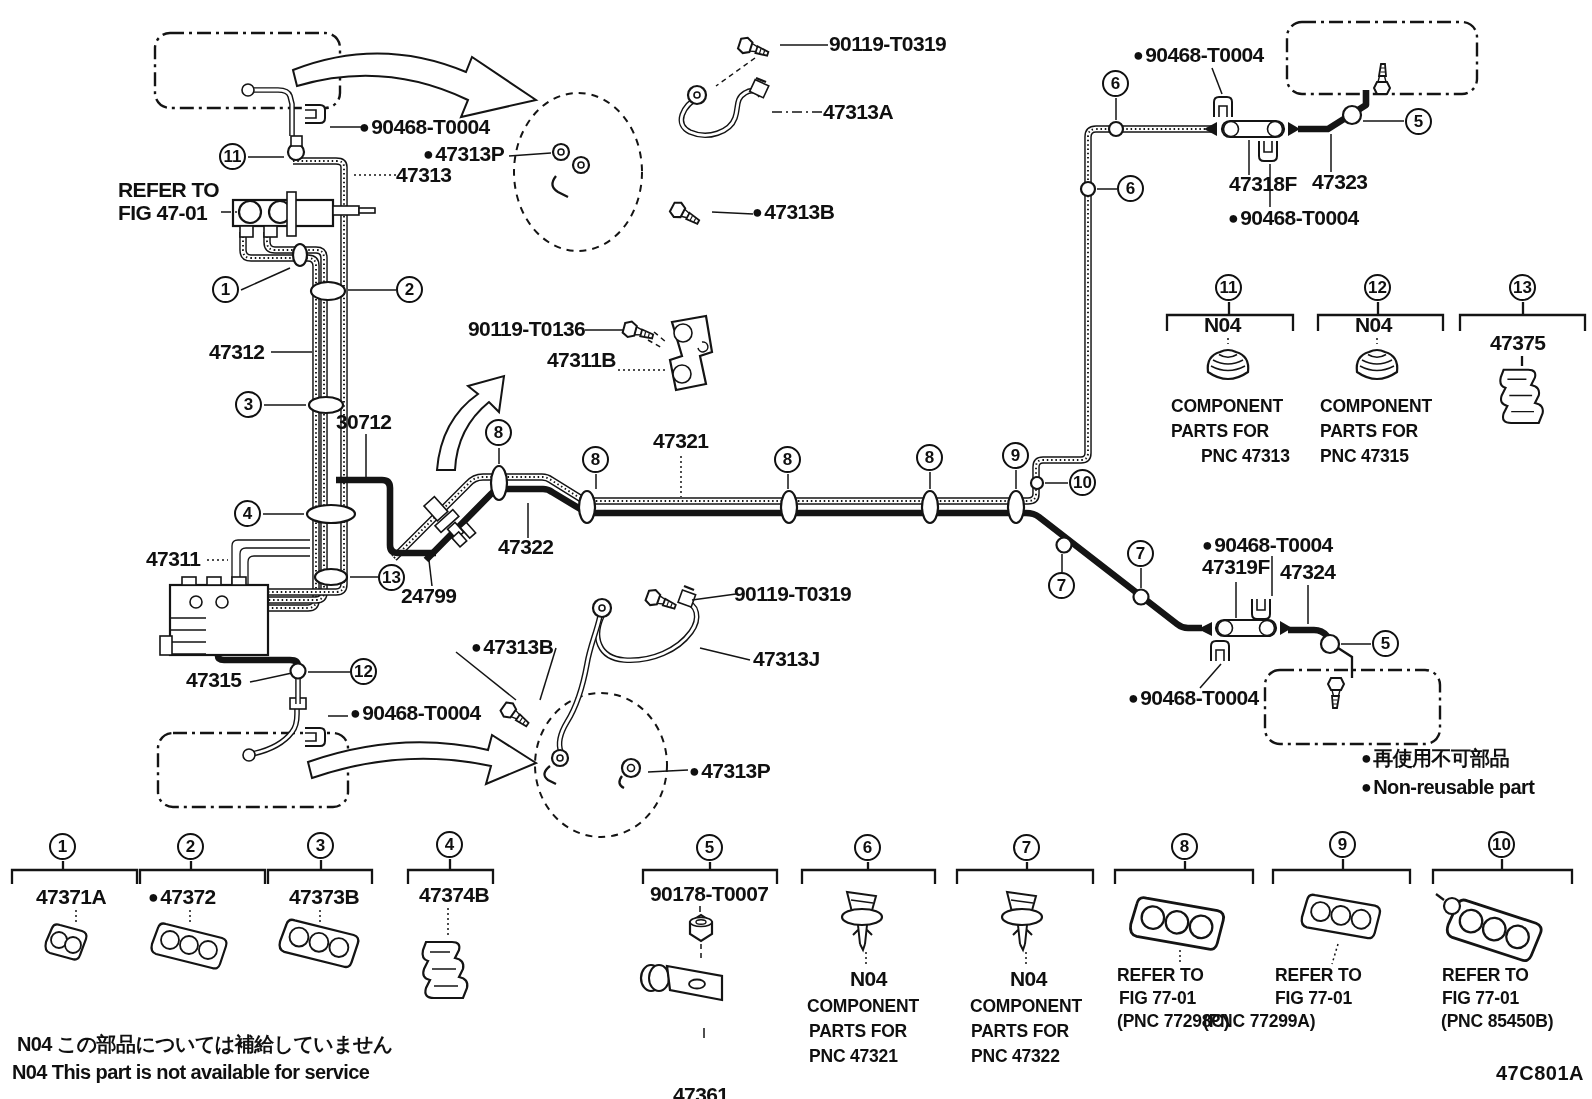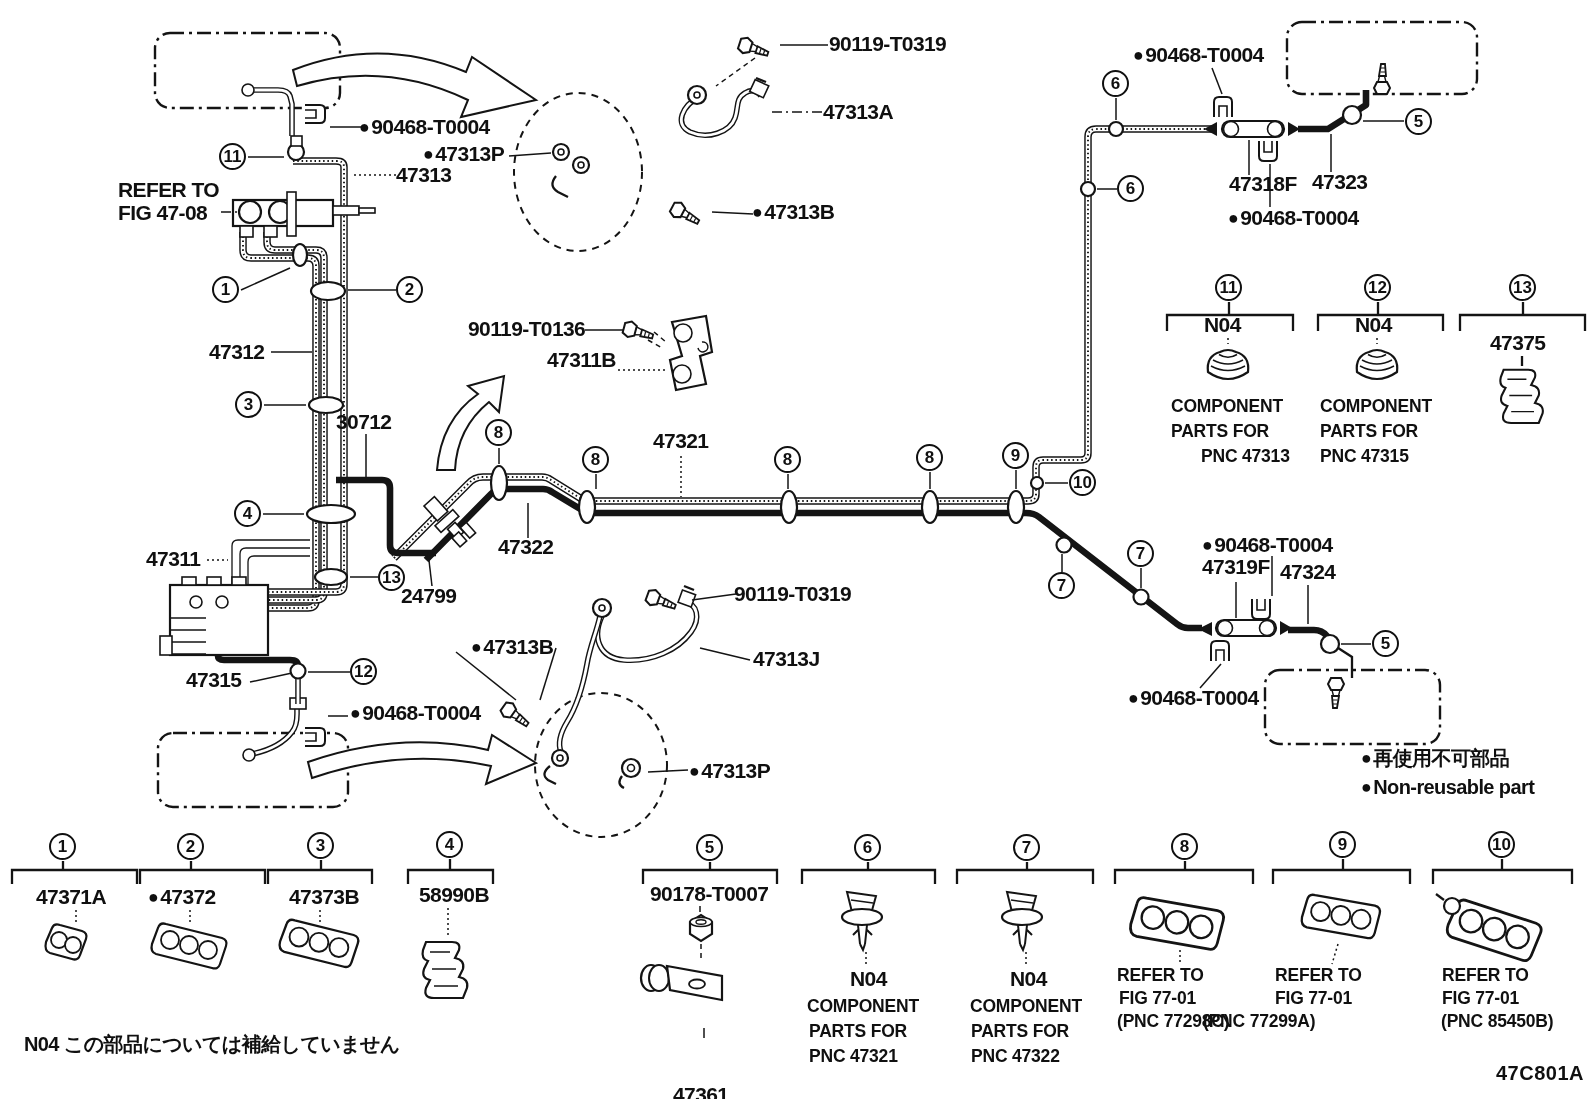--- a/index.html
+++ b/index.html
@@ -407,21 +407,21 @@
   <use href="#clamp3" transform="translate(1126,892) scale(1.25) rotate(-4)"></use>
   <use href="#clamp3" transform="translate(1298,890) scale(1.05) rotate(-4)"></use>
   <g>
     <use href="#clamp3" transform="translate(1448,892) scale(1.25) rotate(4)"></use>
     <circle cx="1452" cy="906" r="8" class="w"></circle>
     <path d="M1444,900 l-8,-6" class="ln2"></path>
   </g>
 </svg>
 
   <div class="t" style="left:118px;top:179px">REFER TO</div>
-  <div class="t" style="left:118px;top:202px">FIG 47-08</div>
+  <div class="t" style="left:118px;top:202px">FIG 47-01</div>
 
   <div class="t" style="left:359px;top:116px"><span class="bu">●</span><span>90468-T0004</span></div>
   <div class="t" style="left:396px;top:164px">47313</div>
   <div class="t" style="left:423px;top:143px"><span class="bu">●</span><span>47313P</span></div>
   <div class="t" style="left:829px;top:33px">90119-T0319</div>
   <div class="t" style="left:823px;top:101px">47313A</div>
   <div class="t" style="left:752px;top:201px"><span class="bu">●</span><span>47313B</span></div>
   <div class="t" style="left:209px;top:341px">47312</div>
   <div class="t" style="left:336px;top:411px">30712</div>
   <div class="t" style="left:468px;top:318px">90119-T0136</div>
@@ -455,42 +455,43 @@
   <div class="t s17" style="left:1171px;top:422px">PARTS FOR</div>
   <div class="t s17" style="left:1201px;top:447px">PNC 47313</div>
   <div class="t s17" style="left:1320px;top:397px">COMPONENT</div>
   <div class="t s17" style="left:1320px;top:422px">PARTS FOR</div>
   <div class="t s17" style="left:1320px;top:447px">PNC 47315</div>
   <div class="t" style="left:1490px;top:332px">47375</div>
 
   <div class="t" style="left:36px;top:886px">47371A</div>
   <div class="t" style="left:148px;top:886px"><span class="bu">●</span><span>47372</span></div>
   <div class="t" style="left:289px;top:886px">47373B</div>
-  <div class="t" style="left:419px;top:884px">58990B</div>
+  <div class="t" style="left:419px;top:884px">47374B</div>
   <div class="t" style="left:650px;top:883px">90178-T0007</div>
   <div class="t" style="left:673px;top:1084px">47361</div>
   <div class="t" style="left:850px;top:968px">N04</div>
   <div class="t s17" style="left:807px;top:997px">COMPONENT</div>
   <div class="t s17" style="left:809px;top:1022px">PARTS FOR</div>
   <div class="t s17" style="left:809px;top:1047px">PNC 47321</div>
   <div class="t" style="left:1010px;top:968px">N04</div>
   <div class="t s17" style="left:970px;top:997px">COMPONENT</div>
   <div class="t s17" style="left:971px;top:1022px">PARTS FOR</div>
   <div class="t s17" style="left:971px;top:1047px">PNC 47322</div>
   <div class="t s17" style="left:1117px;top:966px">REFER TO</div>
   <div class="t s17" style="left:1119px;top:989px">FIG 77-01</div>
   <div class="t s17" style="left:1117px;top:1012px">(PNC 77298C)</div>
   <div class="t s17" style="left:1275px;top:966px">REFER TO</div>
   <div class="t s17" style="left:1275px;top:989px">FIG 77-01</div>
   <div class="t s17" style="left:1203px;top:1012px">(PNC 77299A)</div>
   <div class="t s17" style="left:1442px;top:966px">REFER TO</div>
   <div class="t s17" style="left:1442px;top:989px">FIG 77-01</div>
   <div class="t s17" style="left:1441px;top:1012px">(PNC 85450B)</div>
 
-  <div class="t s20" style="left:24px;top:1034px">N04 この部品については補給していません</div>
+  <div class="t s20" style="left:17px;top:1034px">N04 この部品については補給していません</div>
+  <div class="t s20" style="left:12px;top:1062px">N04 This part is not available for service</div>
   <div class="t s20" style="left:1496px;top:1063px;letter-spacing:0.5px">47C801A</div>
 
   <div class="co" style="left:219px;top:143px">11</div>
   <div class="co" style="left:212px;top:276px">1</div>
   <div class="co" style="left:396px;top:276px">2</div>
   <div class="co" style="left:235px;top:391px">3</div>
   <div class="co" style="left:234px;top:500px">4</div>
   <div class="co" style="left:378px;top:564px">13</div>
   <div class="co" style="left:350px;top:658px">12</div>
   <div class="co" style="left:485px;top:419px">8</div>

